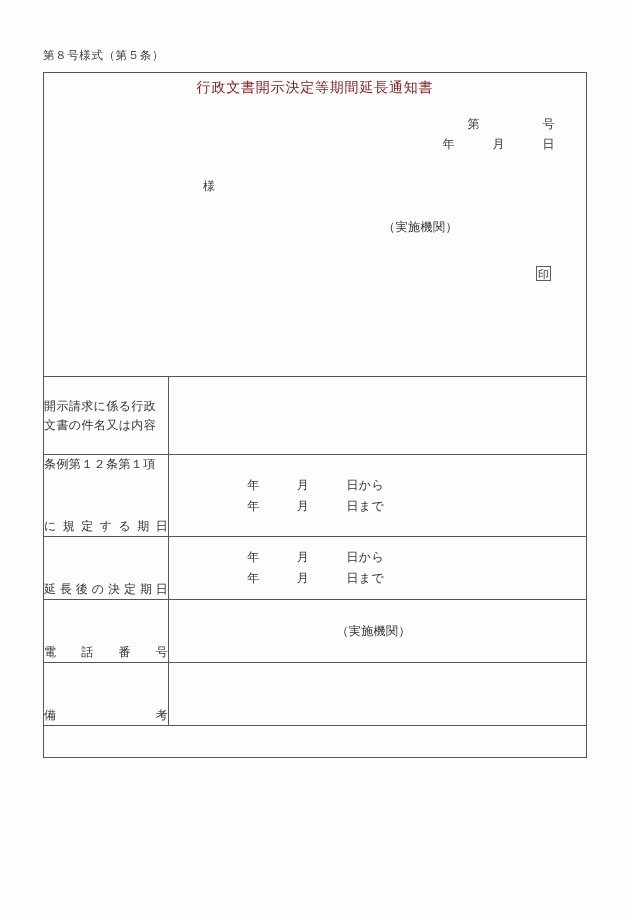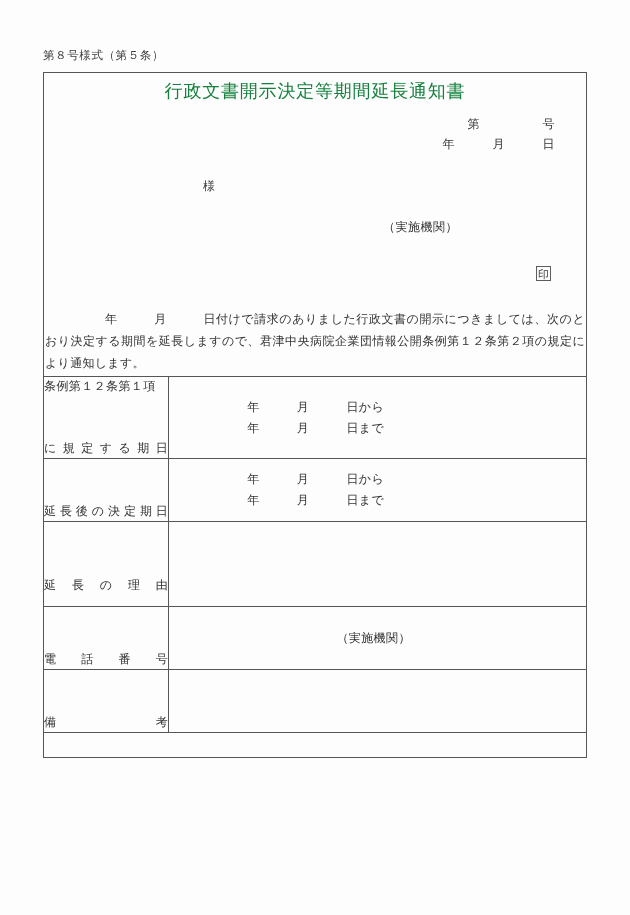--- a/index.html
+++ b/index.html
@@ -53,23 +53,23 @@
     width: 100%;
     height: 303px;
   }
 
   .doc-title {
     position: absolute;
     left: 0;
     top: 6px;
     width: 100%;
     text-align: center;
-    font-size: 18px;
+    font-size: 14px;
     letter-spacing: 0.8px;
-    color: #15803d;
+    color: #7f1d1d;
     white-space: nowrap;
   }
 
   .doc-number {
     position: absolute;
     right: 31px;
     top: 43px;
     font-size: 12px;
     letter-spacing: 0.5px;
     white-space: pre;
@@ -217,33 +217,39 @@
       <div class="doc-number">第　　　　　号</div>
 
       <div class="doc-date">年　　　月　　　日</div>
 
       <div class="addressee">様</div>
 
       <div class="issuer">（実施機関）</div>
 
       <div class="seal">印</div>
 
-      <div class="body-text">
-        <span class="lead-date">年　　　月　　　日</span><span>付けで請求のありました行政文書の開示につきましては、次のとおり決定する期間を延長しますので、君津中央病院企業団情報公開条例第１２条第２項の規定により通知します。</span>
-      </div>
 
     </div>
 
     <table class="form-table">
       <colgroup>
         <col class="col-label">
         <col class="col-value">
       </colgroup>
       <tbody>
 
+        <tr class="r1">
+          <td class="label-cell">
+            <span class="plain">開示請求に係る行政</span>
+            <span class="plain">文書の件名又は内容</span>
+          </td>
+          <td class="value-cell">
+            <span></span>
+          </td>
+        </tr>
 
         <tr class="r2">
           <td class="label-cell">
             <span class="plain">条例第１２条第１項</span>
             <span class="justified">に規定する期日</span>
           </td>
           <td class="value-cell">
             <div class="date-pair">
               <span class="dline">年　　　月　　　日から</span>
               <span class="dline">年　　　月　　　日まで</span>
@@ -256,28 +262,20 @@
             <span class="justified">延長後の決定期日</span>
           </td>
           <td class="value-cell">
             <div class="date-pair">
               <span class="dline">年　　　月　　　日から</span>
               <span class="dline">年　　　月　　　日まで</span>
             </div>
           </td>
         </tr>
 
-        <tr class="r4">
-          <td class="label-cell">
-            <span class="justified">延長の理由</span>
-          </td>
-          <td class="value-cell">
-            <span></span>
-          </td>
-        </tr>
 
         <tr class="r5">
           <td class="label-cell">
             <span class="justified">電話番号</span>
           </td>
           <td class="value-cell">
             <span class="tel-line">（実施機関）</span>
           </td>
         </tr>
 

